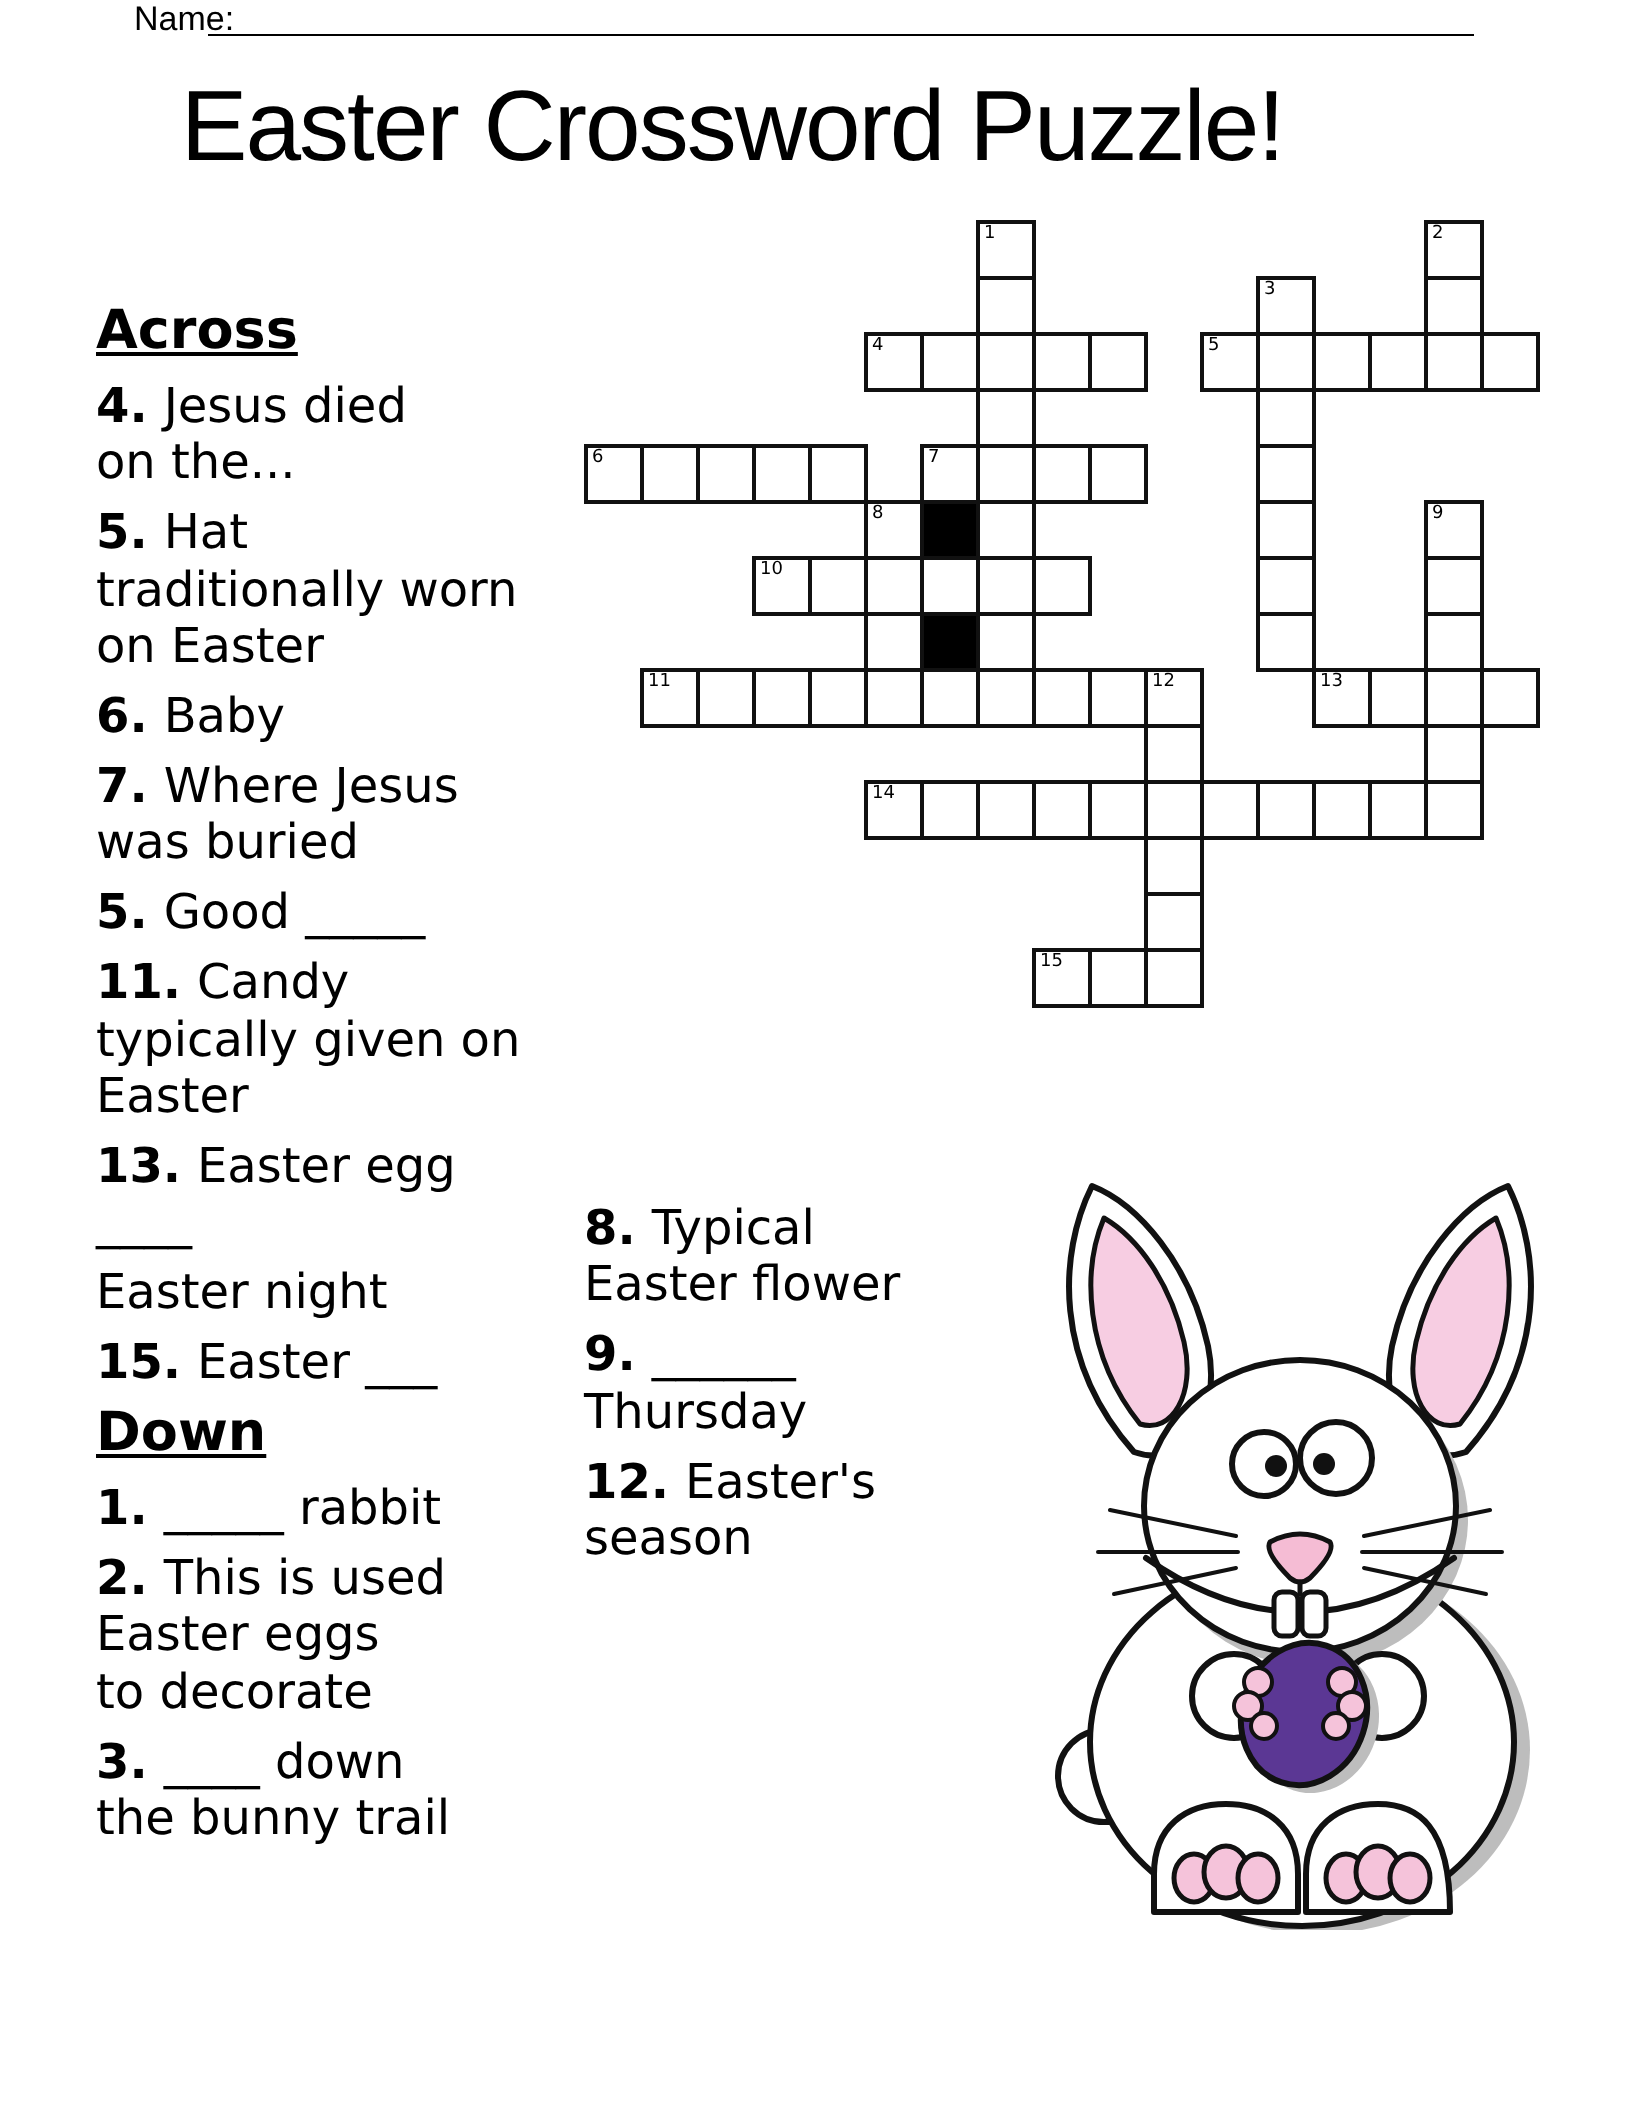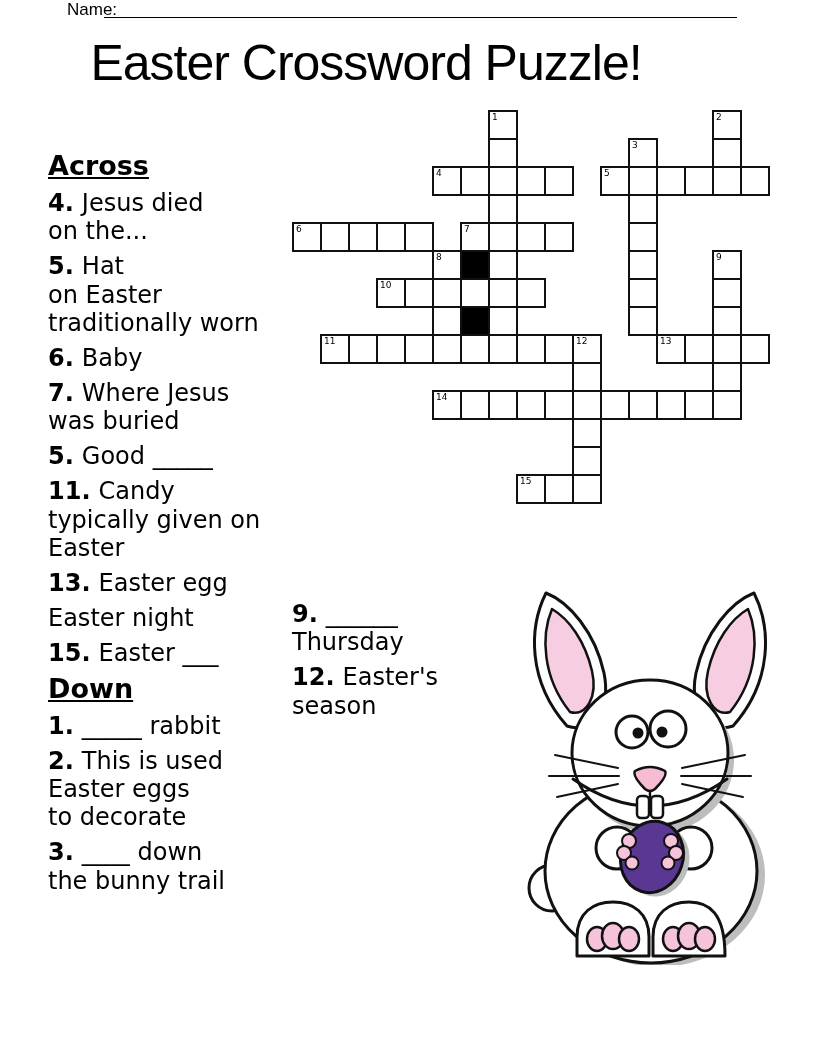--- a/index.html
+++ b/index.html
@@ -156,40 +156,41 @@
 
 <div class="clue-col" id="col-left">
   <div class="heading">Across</div>
   <div>
       <div class="clue">
         <div class="clue-line"><span class="cnum">4.</span>Jesus died</div>
         <div class="clue-line">on the...</div>
       </div>
       <div class="clue">
         <div class="clue-line"><span class="cnum">5.</span>Hat</div>
+        <div class="clue-line">traditionally worn</div>
         <div class="clue-line">on Easter</div>
-        <div class="clue-line">traditionally worn</div>
       </div>
       <div class="clue">
         <div class="clue-line"><span class="cnum">6.</span>Baby</div>
       </div>
       <div class="clue">
         <div class="clue-line"><span class="cnum">7.</span>Where Jesus</div>
         <div class="clue-line">was buried</div>
       </div>
       <div class="clue">
         <div class="clue-line"><span class="cnum">5.</span>Good _____</div>
       </div>
       <div class="clue">
         <div class="clue-line"><span class="cnum">11.</span>Candy</div>
         <div class="clue-line">typically given on</div>
         <div class="clue-line">Easter</div>
       </div>
       <div class="clue">
         <div class="clue-line"><span class="cnum">13.</span>Easter egg</div>
+        <div class="clue-line">____</div>
       </div>
       <div class="clue">
         <div class="clue-line">Easter night</div>
       </div>
       <div class="clue">
         <div class="clue-line"><span class="cnum">15.</span>Easter ___</div>
       </div>
     </div>
   <div class="heading">Down</div>
   <div>
@@ -203,20 +204,24 @@
       </div>
       <div class="clue">
         <div class="clue-line"><span class="cnum">3.</span>____ down</div>
         <div class="clue-line">the bunny trail</div>
       </div>
     </div>
 </div>
 
 <div class="clue-col" id="col-mid">
   <div>
+      <div class="clue">
+        <div class="clue-line"><span class="cnum">8.</span>Typical</div>
+        <div class="clue-line">Easter flower</div>
+      </div>
       <div class="clue">
         <div class="clue-line"><span class="cnum">9.</span>______</div>
         <div class="clue-line">Thursday</div>
       </div>
       <div class="clue">
         <div class="clue-line"><span class="cnum">12.</span>Easter's</div>
         <div class="clue-line">season</div>
       </div>
     </div>
 </div>

